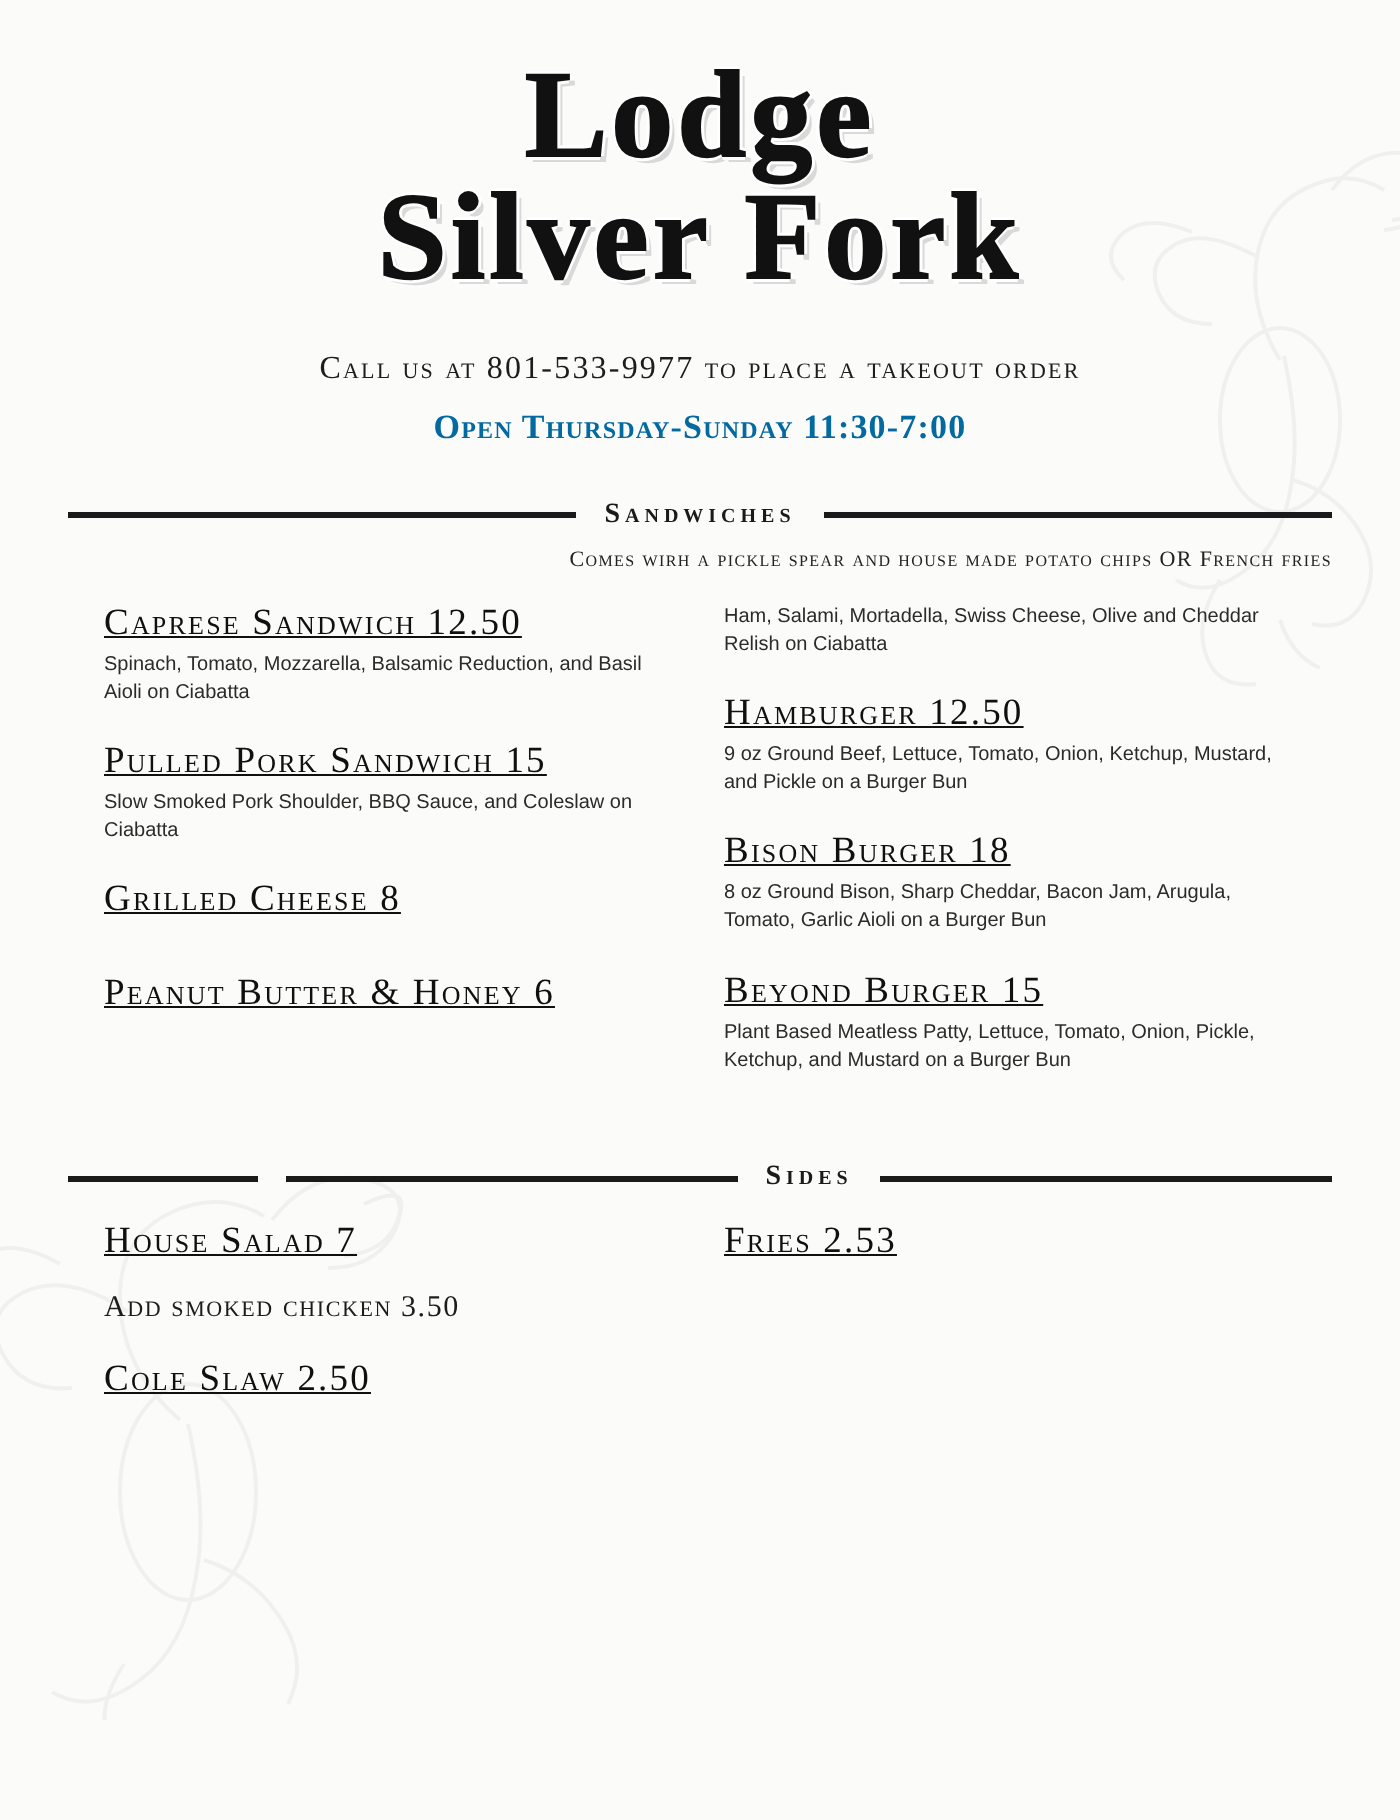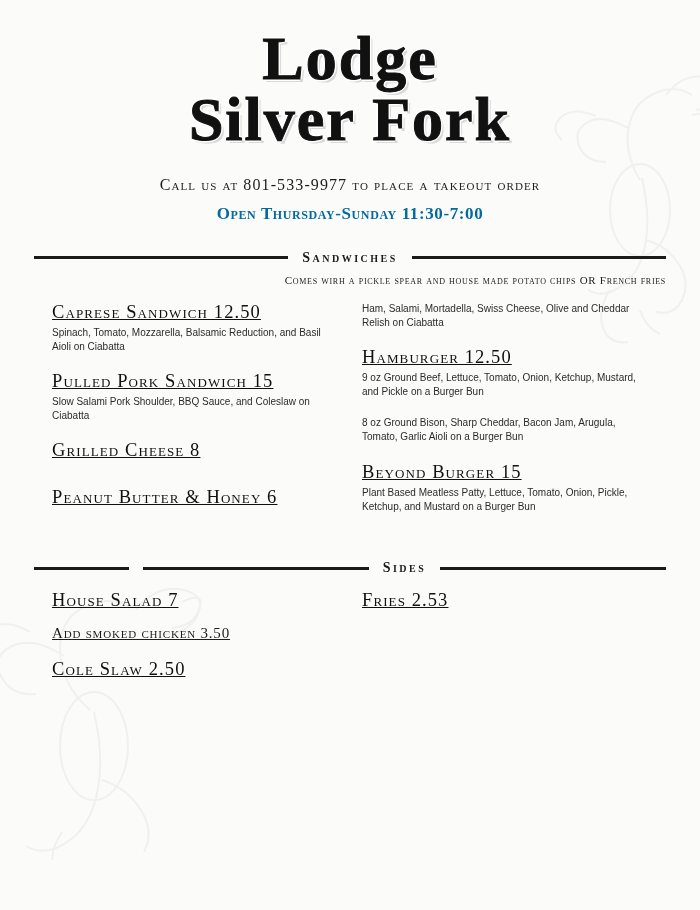--- a/index.html
+++ b/index.html
@@ -143,21 +143,20 @@
 
   
   .sides-cols { margin-top: 14px; }
   .sides-cols .item-name { font-size: 18.5px; }
   .sub-item {
     font-size: 15px;
     letter-spacing: 0.8px;
     font-variant: small-caps;
     color: #1c1c1c;
     margin-top: 14px;
-    text-decoration: underline;
   }
 </style>
 </head>
 <body>
 
 <svg class="watermark wm-right" width="230" height="290" viewBox="0 0 230 290">
   <g fill="none" stroke="#b9c3bd" stroke-width="2">
     <path d="M150 120 q-18 -30 -10 -58 q6 -22 28 -30 q18 -7 34 3"></path>
     <path d="M138 68 q-26 -14 -40 -6 q-16 9 -8 26 q7 14 26 14"></path>
     <path d="M106 56 q-24 -10 -36 2 q-10 11 2 22"></path>
@@ -205,21 +204,21 @@
   <div class="cols">
     <div class="col col-left">
 
       <div class="item">
         <div class="item-name">Caprese Sandwich 12.50</div>
         <div class="item-desc">Spinach, Tomato, Mozzarella, Balsamic Reduction, and Basil Aioli on Ciabatta</div>
       </div>
 
       <div class="item">
         <div class="item-name">Pulled Pork Sandwich 15</div>
-        <div class="item-desc">Slow Salami Pork Shoulder, BBQ Sauce, and Coleslaw on Ciabatta</div>
+        <div class="item-desc">Slow Smoked Pork Shoulder, BBQ Sauce, and Coleslaw on Ciabatta</div>
       </div>
 
 
       <div class="item no-desc">
         <div class="item-name">Grilled Cheese 8</div>
       </div>
 
       <div class="item no-desc">
         <div class="item-name">Peanut Butter &amp; Honey 6</div>
       </div>
@@ -231,20 +230,21 @@
       <div class="item">
         <div class="item-desc">Ham, Salami, Mortadella, Swiss Cheese, Olive and Cheddar Relish on Ciabatta</div>
       </div>
 
       <div class="item">
         <div class="item-name">Hamburger 12.50</div>
         <div class="item-desc">9 oz Ground Beef, Lettuce, Tomato, Onion, Ketchup, Mustard, and Pickle on a Burger Bun</div>
       </div>
 
       <div class="item">
+        <div class="item-name">Bison Burger 18</div>
         <div class="item-desc">8 oz Ground Bison, Sharp Cheddar, Bacon Jam, Arugula, Tomato, Garlic Aioli on a Burger Bun</div>
       </div>
 
       <div class="item">
         <div class="item-name">Beyond Burger 15</div>
         <div class="item-desc">Plant Based Meatless Patty, Lettuce, Tomato, Onion, Pickle, Ketchup, and Mustard on a Burger Bun</div>
       </div>
 
     </div>
   </div>

